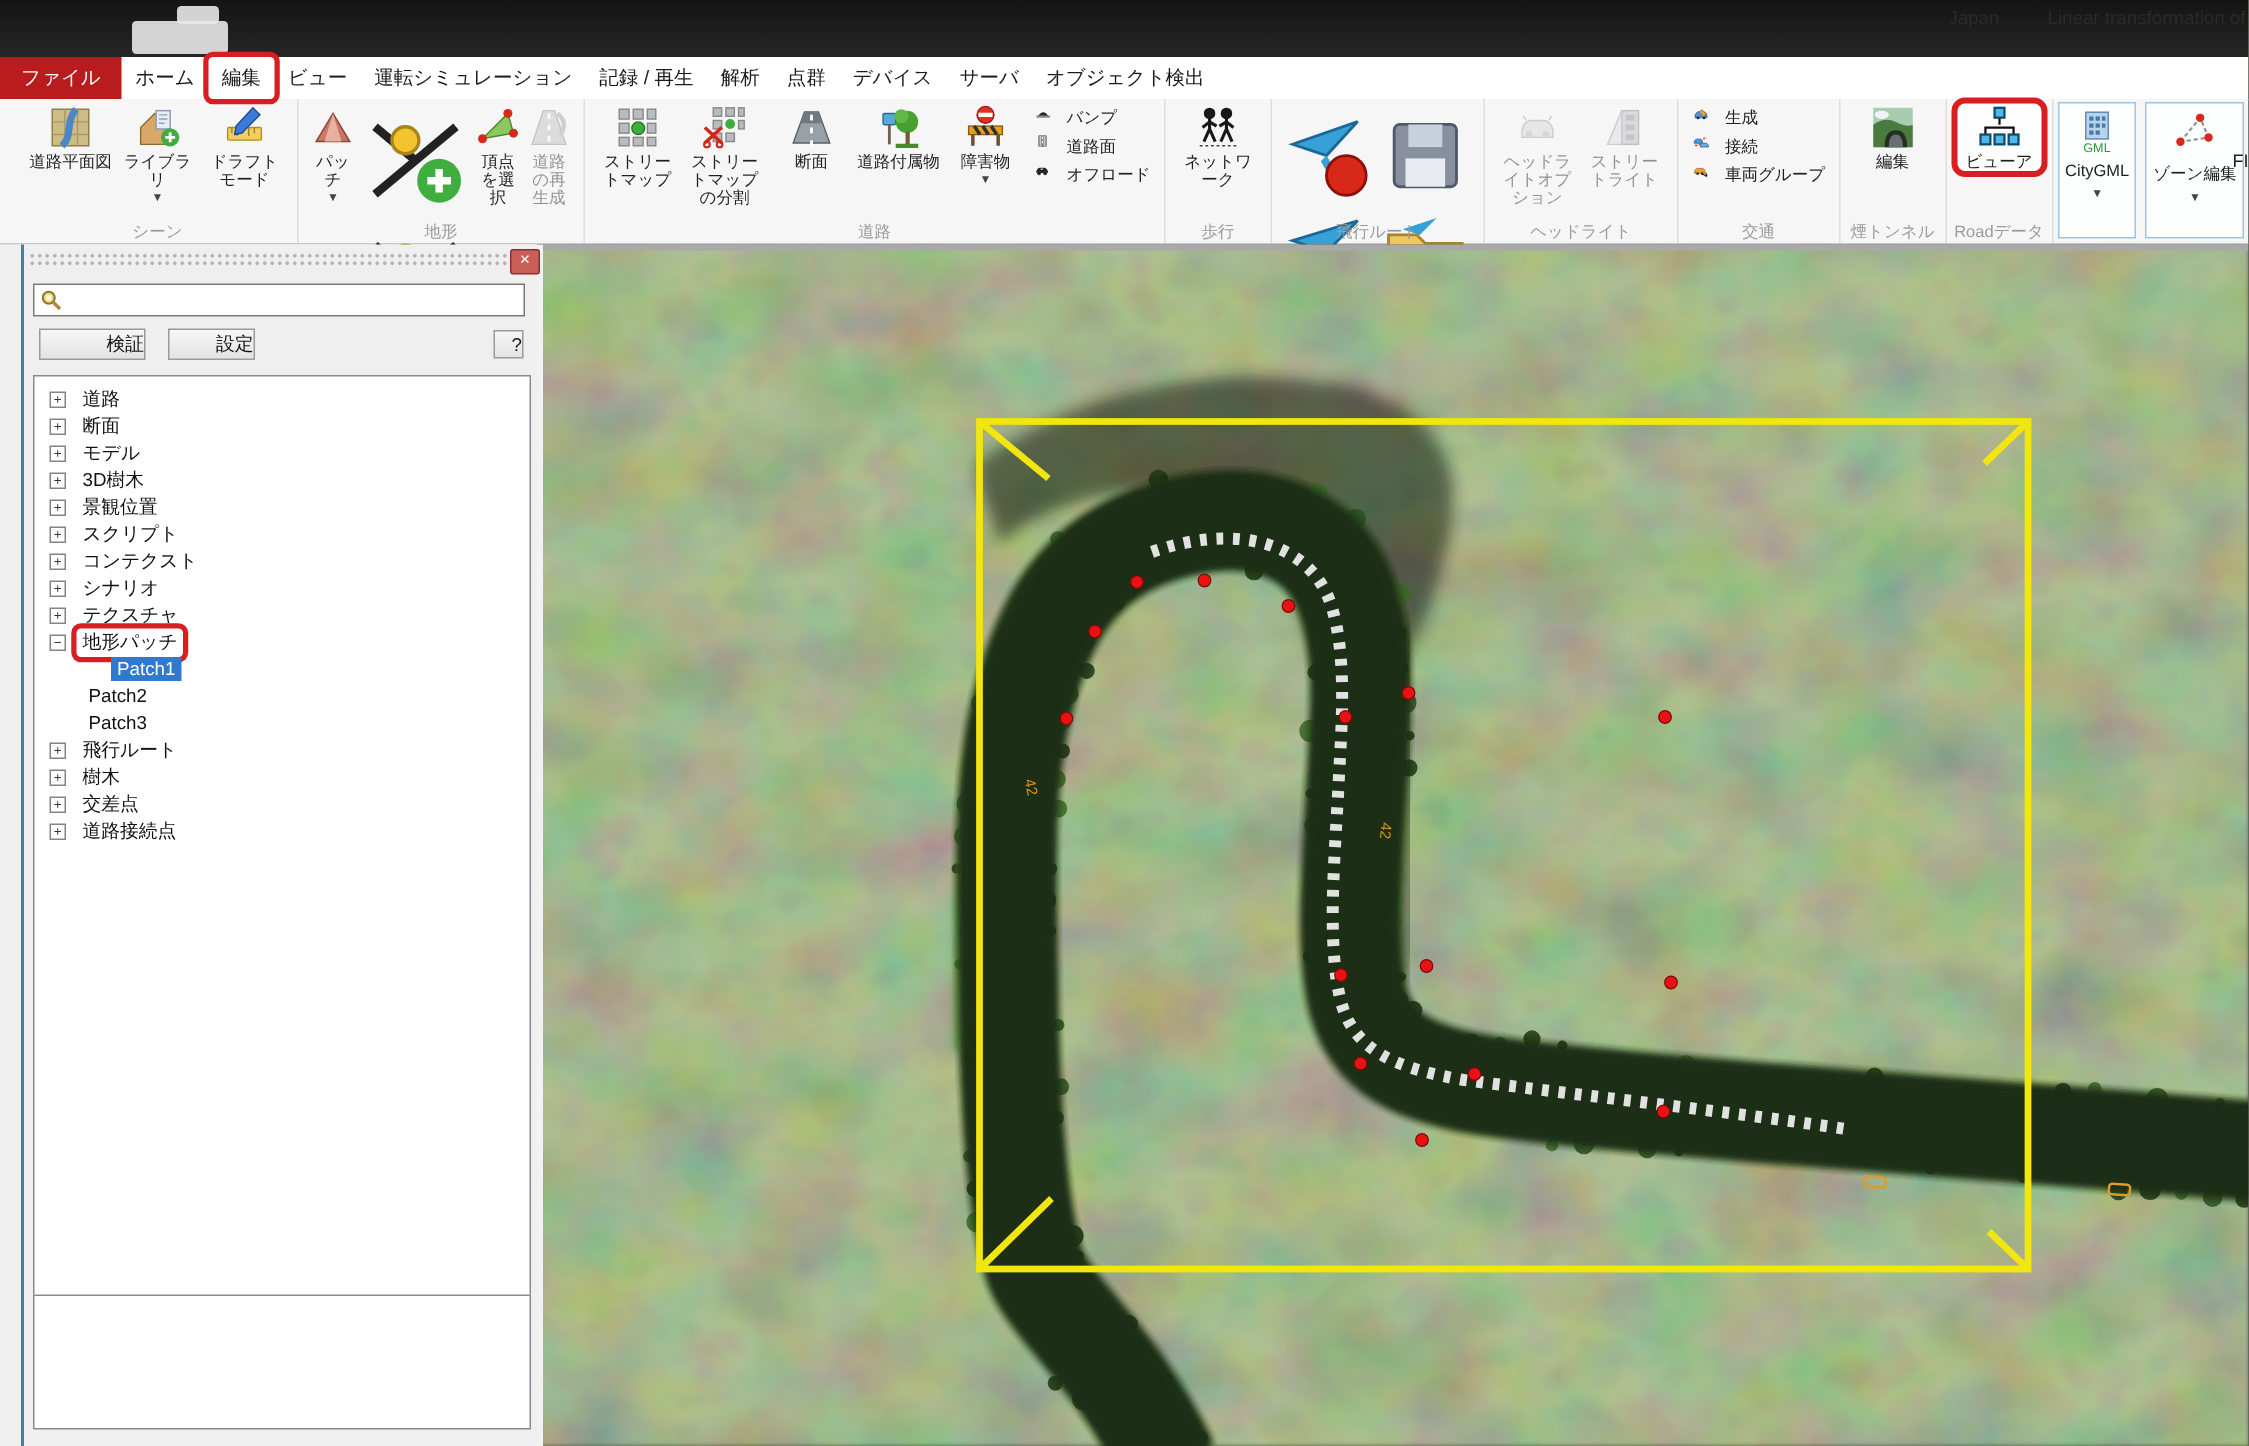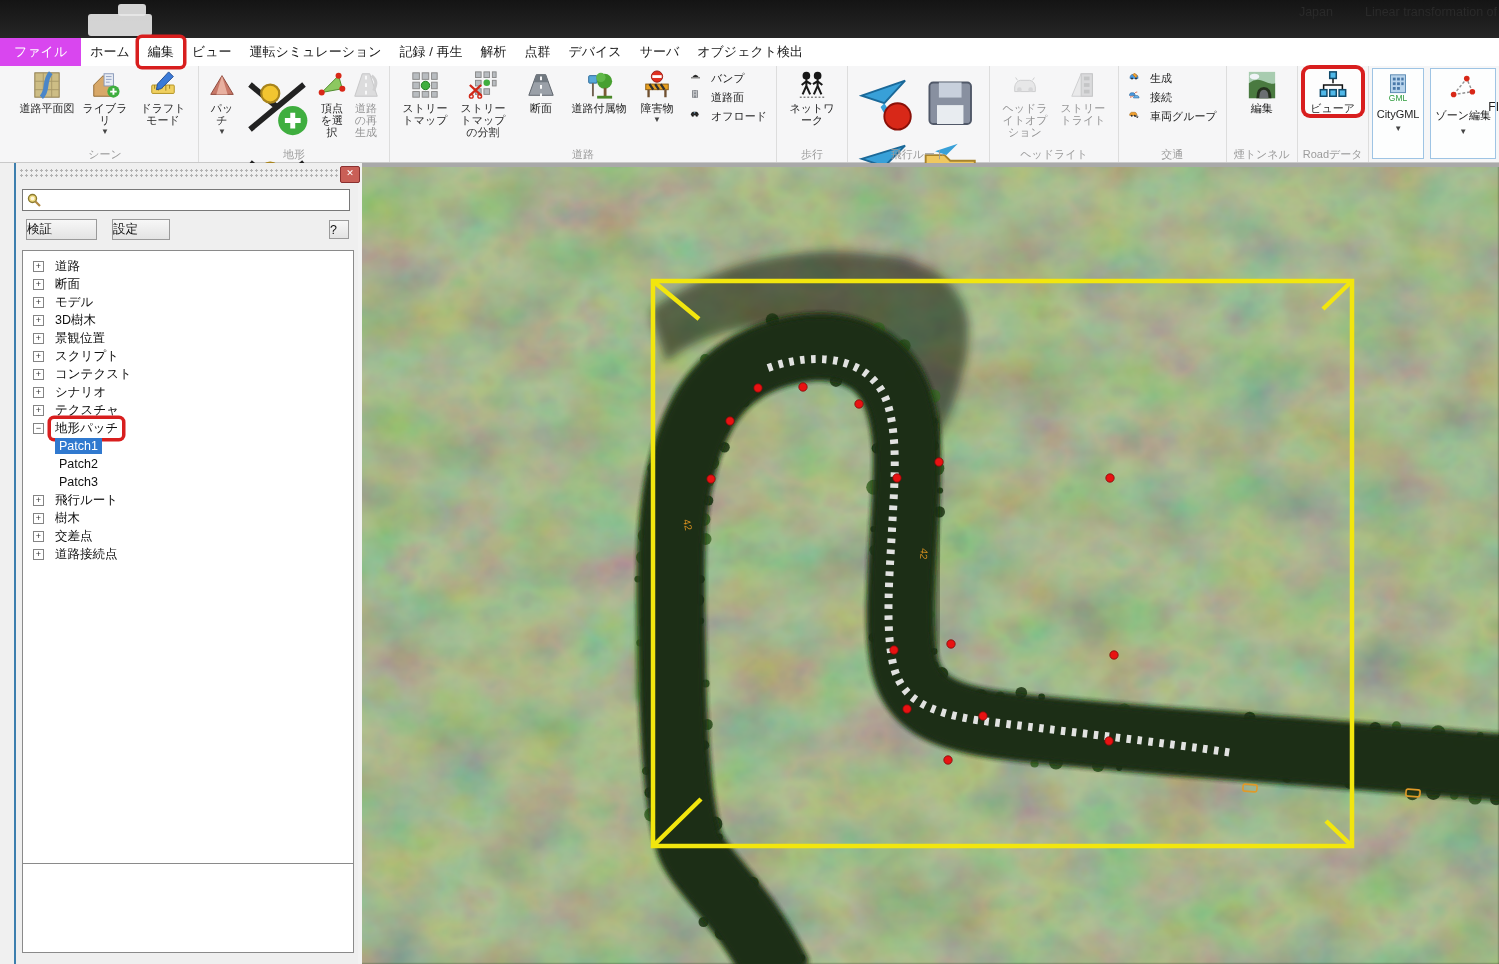--- a/index.html
+++ b/index.html
@@ -4,21 +4,21 @@
 <style>
   html,body{margin:0;padding:0;background:#333;}
   #app{position:relative;width:1499px;height:964px;background:#f0f0f0;overflow:hidden;
        font-family:"Liberation Sans","DejaVu Sans",sans-serif;-webkit-font-smoothing:antialiased;}
   
   #titlebar{position:absolute;left:0;top:0;width:1499px;height:38px;background:linear-gradient(#141414,#262626);}
   .tb-blob{position:absolute;background:#e8e8e8;border-radius:3px;opacity:.9;}
   
   #menubar{position:absolute;left:0;top:38px;width:1499px;height:28px;background:#fff;border-bottom:1px solid #dcdcdc;display:flex;align-items:stretch;}
   .mtab{padding:5px 9px 0 9px;font-size:13px;color:#1a1a1a;white-space:nowrap;}
-  .mtab.active{background:#d946ef;color:#fff;padding:5px 14px 0 14px;}
+  .mtab.active{background:#b91c1c;color:#fff;padding:5px 14px 0 14px;}
   .mtab.redboxed{box-shadow:0 0 0 3.5px #d81e1e;border-radius:3px;z-index:5;}
   #menubar-right{position:absolute;right:2px;top:5px;display:flex;gap:32px;font-size:12.5px;color:#2a2a2a;white-space:nowrap;}
   
   #ribbon{position:absolute;left:0;top:66px;width:1499px;height:97px;background:#f6f6f7;border-bottom:1px solid #c9c9c9;display:flex;align-items:stretch;padding-left:12px;box-sizing:border-box;}
   .rgroup{position:relative;display:flex;align-items:flex-start;padding:3px 6px 15px 6px;border-right:1px solid #dddddd;}
   .rgroup .glabel{position:absolute;bottom:0px;left:0;width:100%;text-align:center;font-size:11px;color:#9b9b9b;}
   .rbtn{display:flex;flex-direction:column;align-items:center;width:56px;margin:0 1px;cursor:default;}
   .rbtn .ricon{width:32px;height:30px;margin-top:1px;}
   .rbtn .rlabel{font-size:11px;line-height:12px;text-align:center;color:#1f1f1f;margin-top:2px;}
   .rbtn .rdrop{font-size:8px;color:#444;line-height:8px;margin-top:2px;}
@@ -40,21 +40,21 @@
   .sbtn .rlabel{font-size:11px;color:#1f1f1f;margin-top:6px;white-space:nowrap;}
   .sbtn .rdrop{font-size:8px;color:#444;margin-top:4px;}
   #ribbon-cutoff{position:absolute;right:0px;top:100px;font-size:12px;color:#1f1f1f;}
   
   #leftpanel{position:absolute;left:14px;top:163px;width:344px;height:801px;background:#efefef;border-left:2px solid #3d7fae;box-sizing:border-box;}
   #grip{position:absolute;left:3px;top:5px;width:320px;height:11px;
         background-image:radial-gradient(circle,#b2b2b2 1px,transparent 1.3px);background-size:5px 5px;}
   #panel-close{position:absolute;left:324px;top:3px;width:18px;height:15px;background:#c95f57;border:1px solid #8a3030;
         color:#fff;font-size:9px;line-height:13px;text-align:center;border-radius:2px;}
   #searchbox{position:absolute;left:6px;top:26px;width:328px;height:22px;background:#fff;border:1px solid #787878;box-sizing:border-box;display:flex;align-items:center;padding-left:3px;}
-  .panelbtn{position:absolute;height:21px;background:linear-gradient(#f7f7f7,#e3e3e3);border:1px solid #9a9a9a;font-size:12.5px;color:#111;text-align:left;line-height:19px;box-sizing:border-box;}
+  .panelbtn{position:absolute;height:21px;background:linear-gradient(#f7f7f7,#e3e3e3);border:1px solid #9a9a9a;font-size:12.5px;color:#111;text-align:right;line-height:19px;box-sizing:border-box;}
   #treebox{position:absolute;left:6px;top:87px;width:332px;height:690px;background:#fff;border:1px solid #8a8a8a;box-sizing:border-box;overflow:hidden;padding-top:6px;}
   #bottombox{position:absolute;left:6px;top:700px;width:332px;height:90px;background:#fff;border:1px solid #8a8a8a;box-sizing:border-box;}
   .trow{display:flex;align-items:center;height:18px;font-size:12.5px;color:#101010;white-space:nowrap;}
   .trow .exp{display:inline-block;width:9px;height:9px;border:1px solid #848484;background:#fff;font-size:9px;line-height:8px;text-align:center;color:#333;margin:0 7px 0 0;box-sizing:content-box;}
   .trow .tlabel{padding:1px 4px;}
   .trow .tlabel.selected{background:#3079cf;color:#fff;}
   .trow .tlabel.redboxed{box-shadow:0 0 0 3.5px #d81e1e;border-radius:3px;}
   
   #ctxmenu{position:absolute;left:103px;top:441px;width:158px;background:#fdfdfd;border:1px solid #a0a0a0;
            box-shadow:3px 3px 4px rgba(0,0,0,.35);z-index:40;padding:2px 0;}
@@ -674,21 +674,21 @@
           <span class="tlabel">シナリオ</span>
         </div>
         <div class="trow" style="padding-left: 10px;">
           <span class="exp">+</span>
           <span class="tlabel">テクスチャ</span>
         </div>
         <div class="trow" style="padding-left: 10px;">
           <span class="exp">−</span>
           <span class="tlabel redboxed">地形パッチ</span>
         </div>
-        <div class="trow" style="padding-left: 32px;">
+        <div class="trow" style="padding-left: 51px;">
           <span class="tlabel selected">Patch1</span>
         </div>
         <div class="trow" style="padding-left: 32px;">
           <span class="tlabel">Patch2</span>
         </div>
         <div class="trow" style="padding-left: 32px;">
           <span class="tlabel">Patch3</span>
         </div>
         <div class="trow" style="padding-left: 10px;">
           <span class="exp">+</span>

